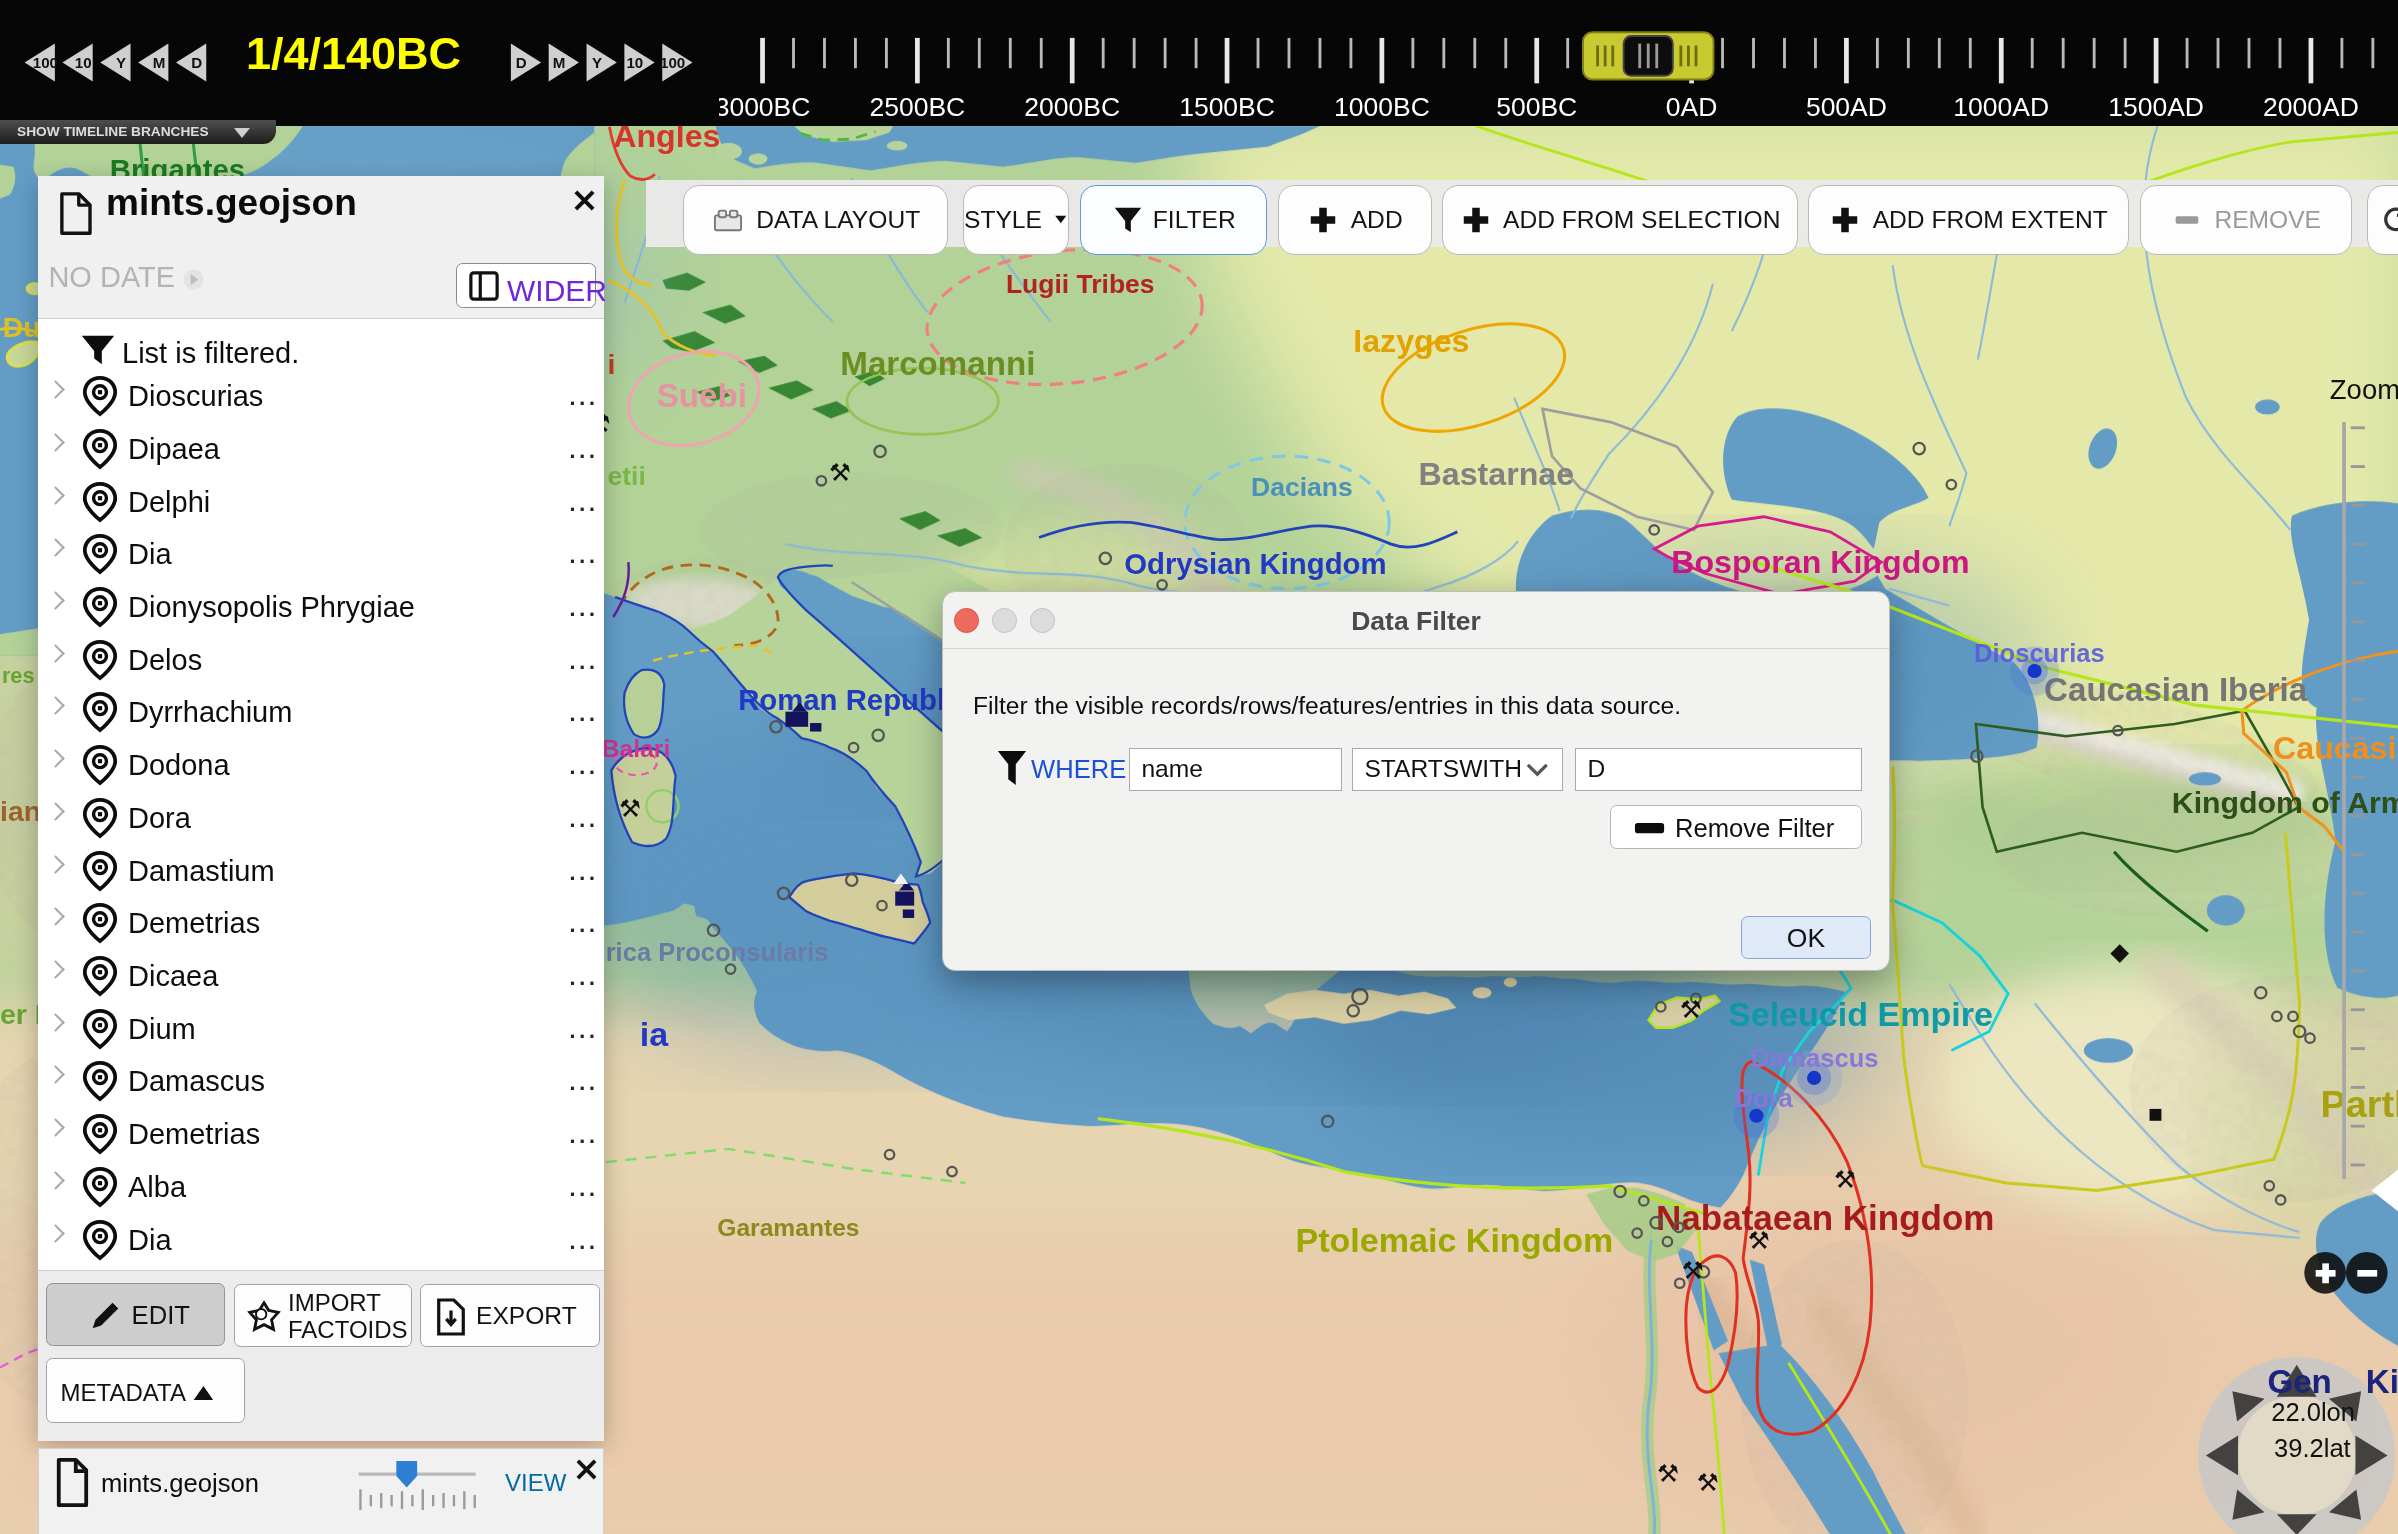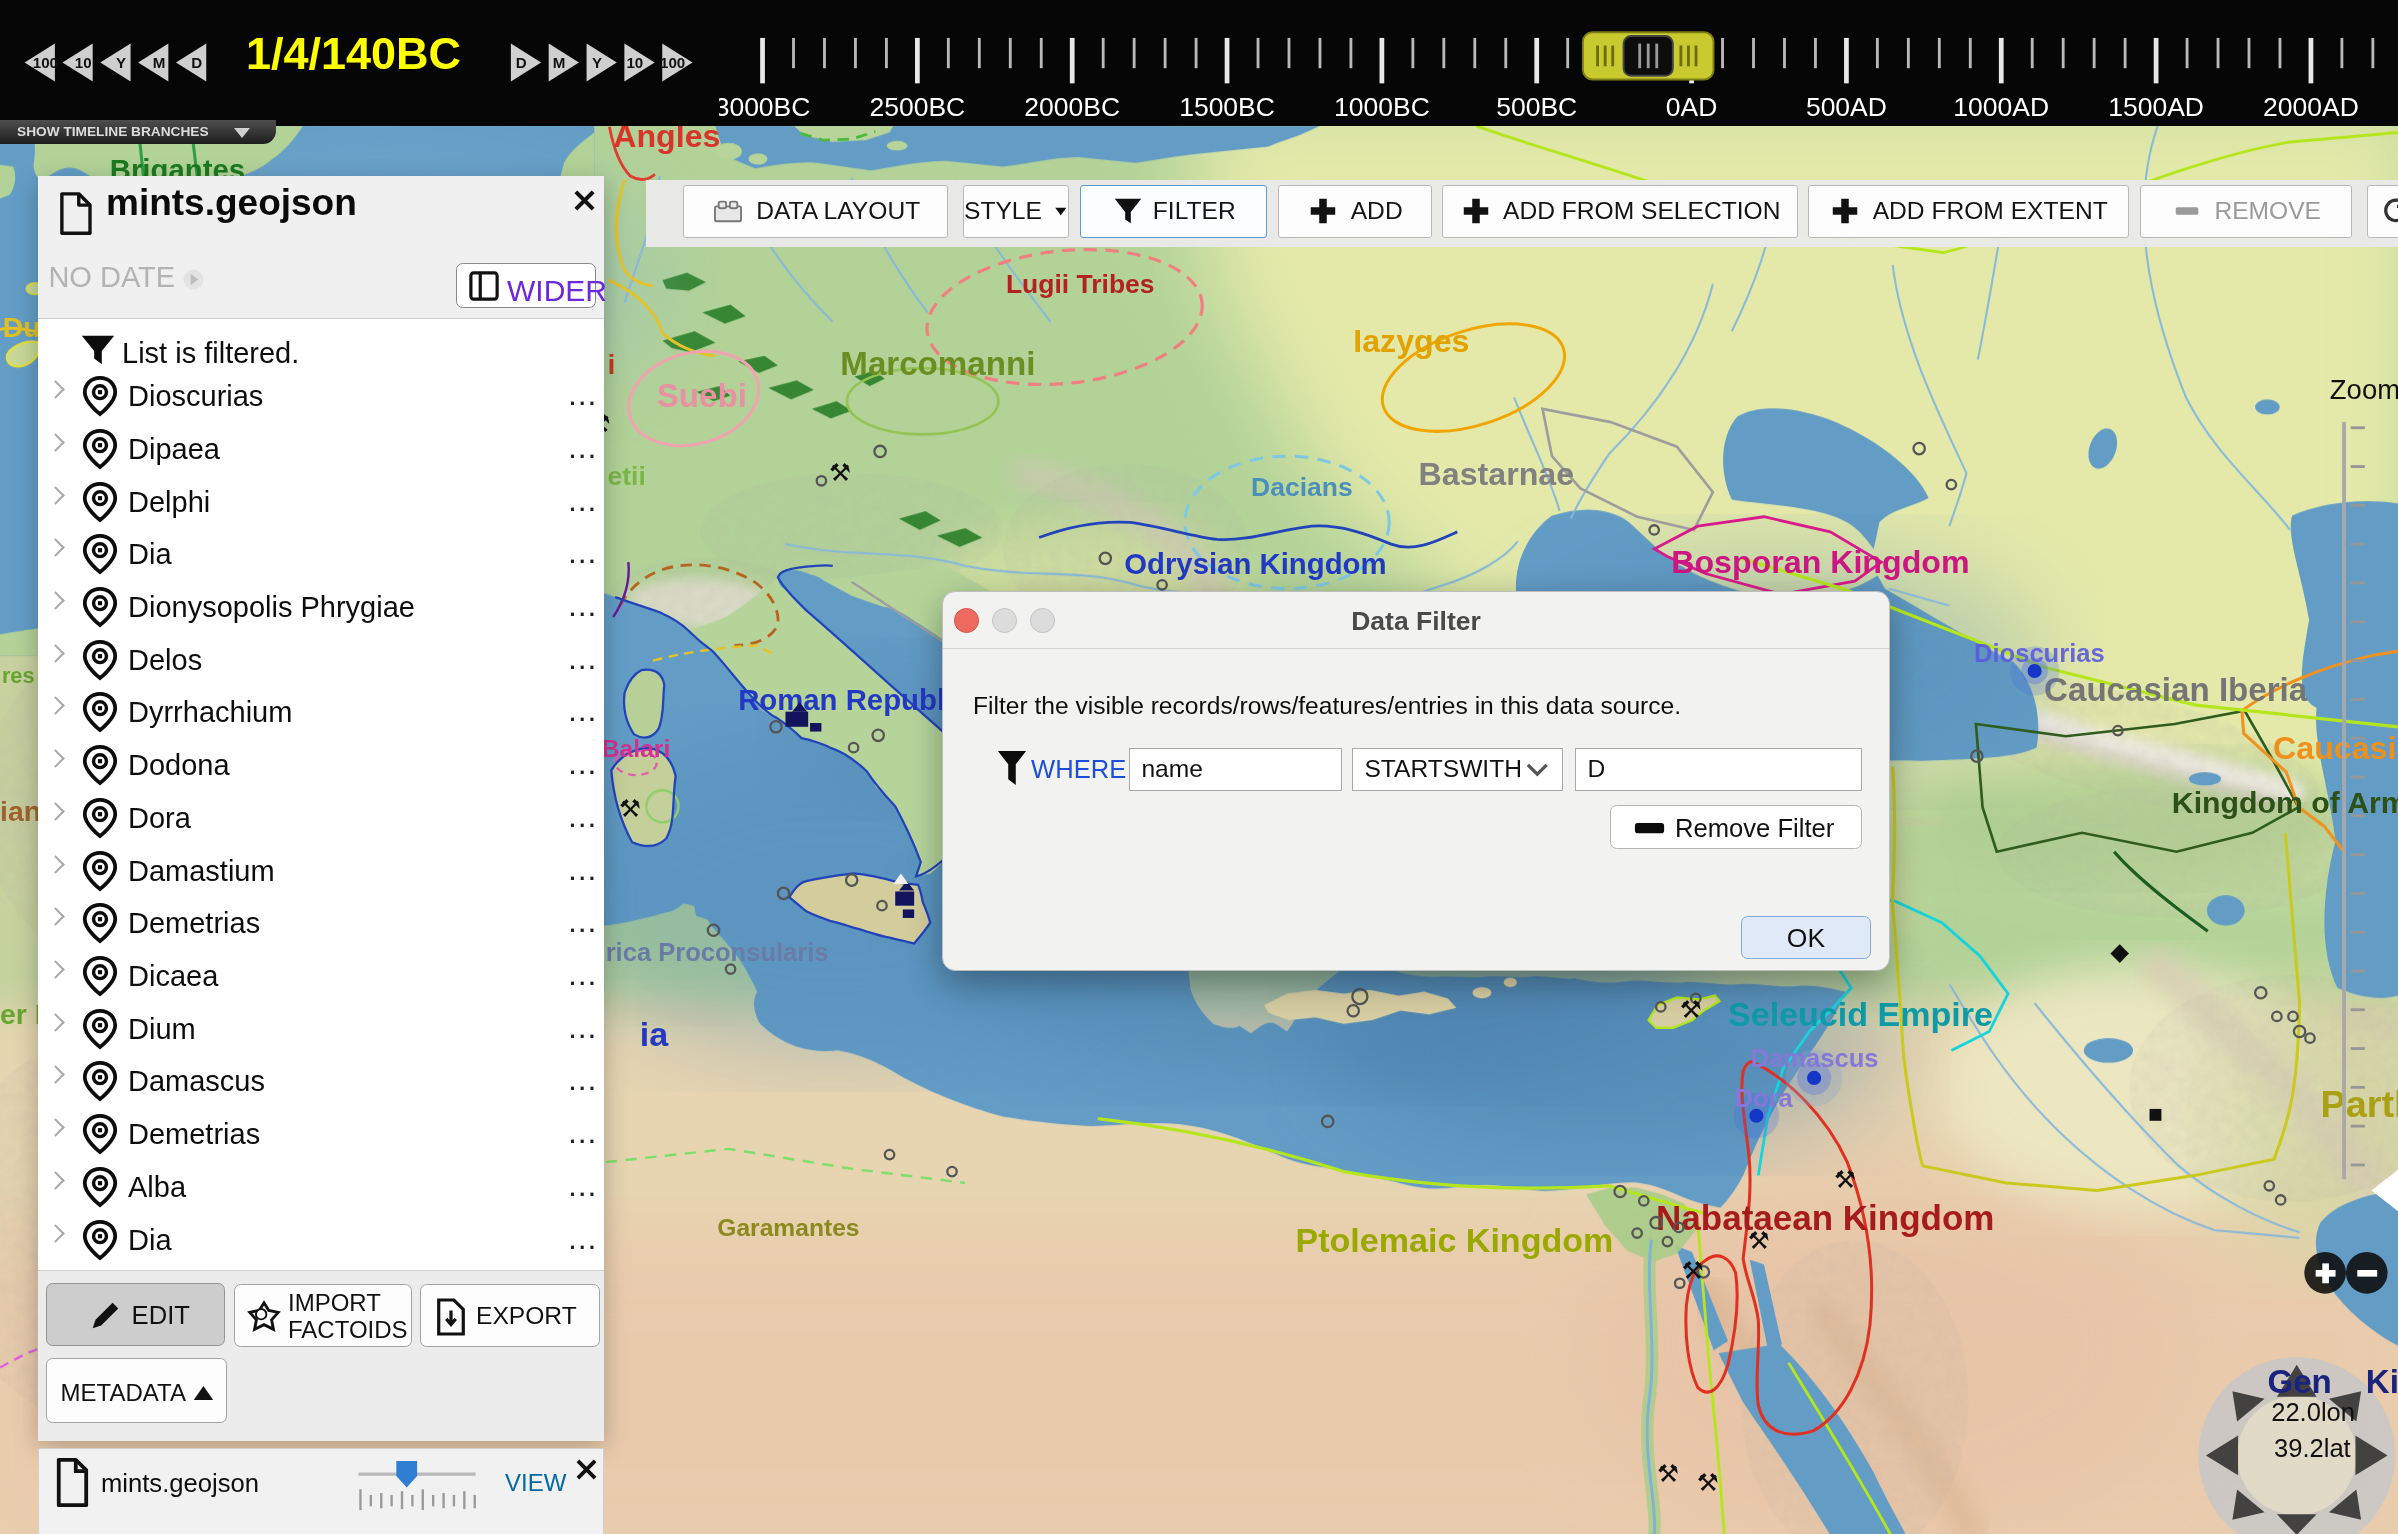--- a/index.html
+++ b/index.html
@@ -6,21 +6,21 @@
   html,body { width:2398px; height:1535px; overflow:hidden; font-family:"Liberation Sans", sans-serif; background:#639dc6; }
   .abs { position:absolute; }
   #map { position:absolute; left:0; top:0; z-index:0; }
   
   #topbar { position:absolute; left:0; top:0; width:2398px; height:126px; background:#060606; z-index:20; }
   #datetxt { position:absolute; left:242px; top:28px; width:223px; text-align:center; color:#ffff00; font-size:45px; font-weight:bold; letter-spacing:0px; }
   #branches { position:absolute; left:0; top:120px; width:276px; height:24px; background:linear-gradient(#4e4e4e,#1d1d1d); color:#dcdcdc; font-size:13.7px; font-weight:bold; line-height:24px; padding-left:17px; border-radius:0 0 13.2px 0; z-index:21; }
   #branches .arr { position:absolute; left:234px; top:7.6px; width:0; height:0; border-left:8.5px solid transparent; border-right:8.5px solid transparent; border-top:10.4px solid #cfcfcf; }
   
   #toolbar { position:absolute; left:646px; top:180px; width:1752px; height:67px; background:rgba(233,233,233,.97); z-index:10; }
-  .tbtn { position:absolute; top:4.7px; height:53px; background:#fdfdfd; border:1.9px solid #b9b9b9; border-radius:3px; font-size:24.6px; color:#141414; display:flex; align-items:center; justify-content:center; white-space:nowrap; }
+  .tbtn { position:absolute; top:4.7px; height:70px; background:#fdfdfd; border:1.9px solid #b9b9b9; border-radius:16px; font-size:24.6px; color:#141414; display:flex; align-items:center; justify-content:center; white-space:nowrap; }
   
   #panel { position:absolute; left:38px; top:176px; width:566px; height:1265px; z-index:12; box-shadow:0 5.7px 23px rgba(0,0,0,.25); background:#fff; }
   #phead { position:absolute; left:0; top:0; width:566px; height:143px; background:#f0f0f0; border-bottom:0.9px solid #cfcfcf; }
   #plist { position:absolute; left:0; top:143px; width:566px; height:951px; background:#fff; }
   #pfoot { position:absolute; left:0; top:1094px; width:566px; height:171px; background:#ececec; border-top:0.9px solid #cfcfcf; }
   .row { position:absolute; left:0; width:566px; height:53px; }
   .rname { position:absolute; left:90px; top:12.3px; font-size:29px; color:#0d0d0d; }
   .rdots { position:absolute; left:530px; top:7.6px; font-size:32px; color:#222; letter-spacing:0.9px; }
   .chev  { position:absolute; left:11.4px; top:15px; width:13.2px; height:13.2px; border-top:2.5px solid #a9a9a9; border-right:2.5px solid #a9a9a9; transform:rotate(45deg); }
   .fbtn { position:absolute; background:#fdfdfd; border:1.9px solid #a3a3a3; border-radius:6.6px; font-size:24.6px; color:#111; }
@@ -752,21 +752,21 @@
         </svg>
       <div class="abs" style="left:53px;top:3.8px;font-size:24px;line-height:27.4px;">IMPORT<br>FACTOIDS</div>
       </div>
     <div class="fbtn" style="left:382px;top:13.2px;width:180px;height:63px;">
       <svg class="abs" style="left:13.2px;top:12.3px" width="34" height="40" viewBox="0 0 36 42">
           <path d="M5 3h16l10 10v26H5z" fill="none" stroke="#111" stroke-width="3.4"></path>
           <path d="M18 14v14 M13 23l5 6 5-6" fill="none" stroke="#111" stroke-width="3.4"></path>
         </svg>
       <div class="abs" style="left:55px;top:17px;font-size:24.6px;">EXPORT</div>
       </div>
-    <div class="fbtn" style="left:7.6px;top:87px;width:181px;height:65px;">
+    <div class="fbtn" style="left:7.6px;top:87px;width:199px;height:65px;">
       <div class="abs" style="left:14px;top:20px;font-size:24px;">METADATA</div>
       <svg class="abs" style="left:144px;top:24.6px" width="23" height="16" viewBox="0 0 24 17">
           <path d="M13 2 L24 18 L2 18 Z" fill="#111"></path>
         </svg>
       </div>
     </div>
 </div>
 <div id="viewbar">
     <svg class="abs" style="left:15px;top:6.6px" width="36" height="53" viewBox="0 0 38 56">
       <path d="M5 4h18l11 11v37H5z" fill="none" stroke="#111" stroke-width="4" stroke-linejoin="round"></path>

